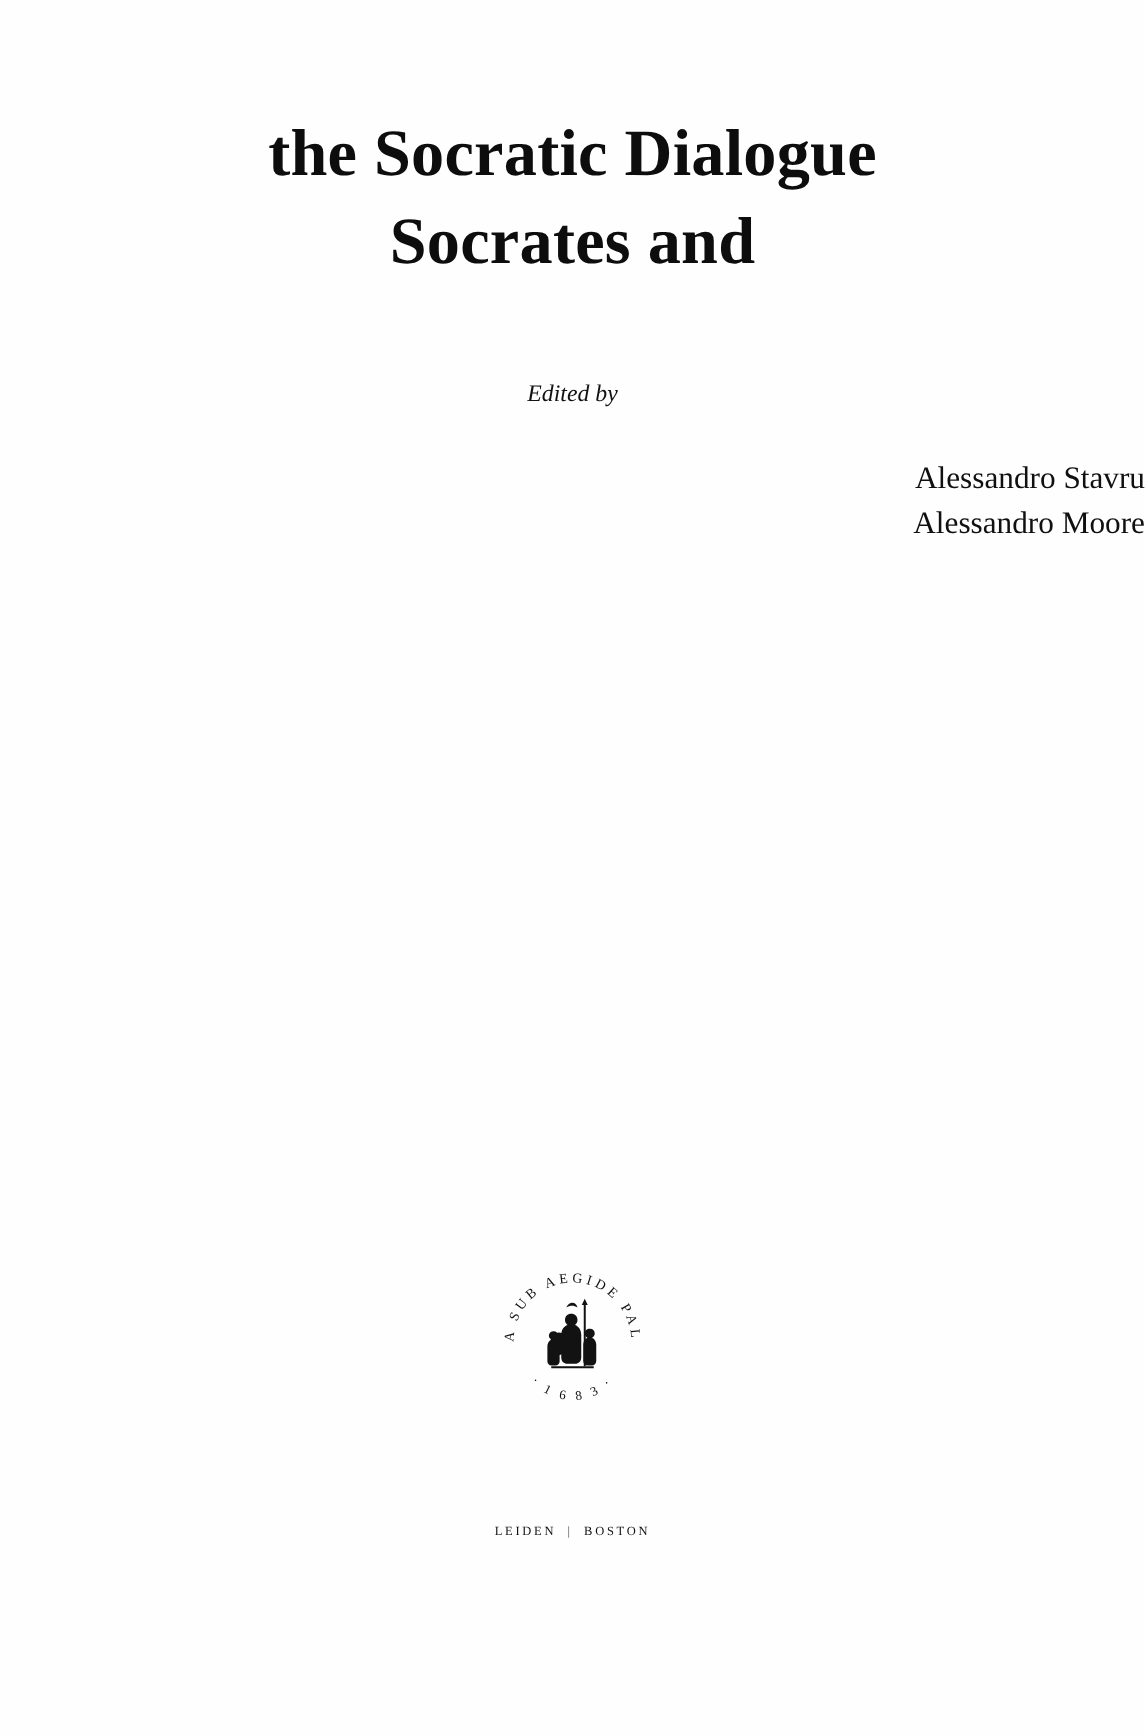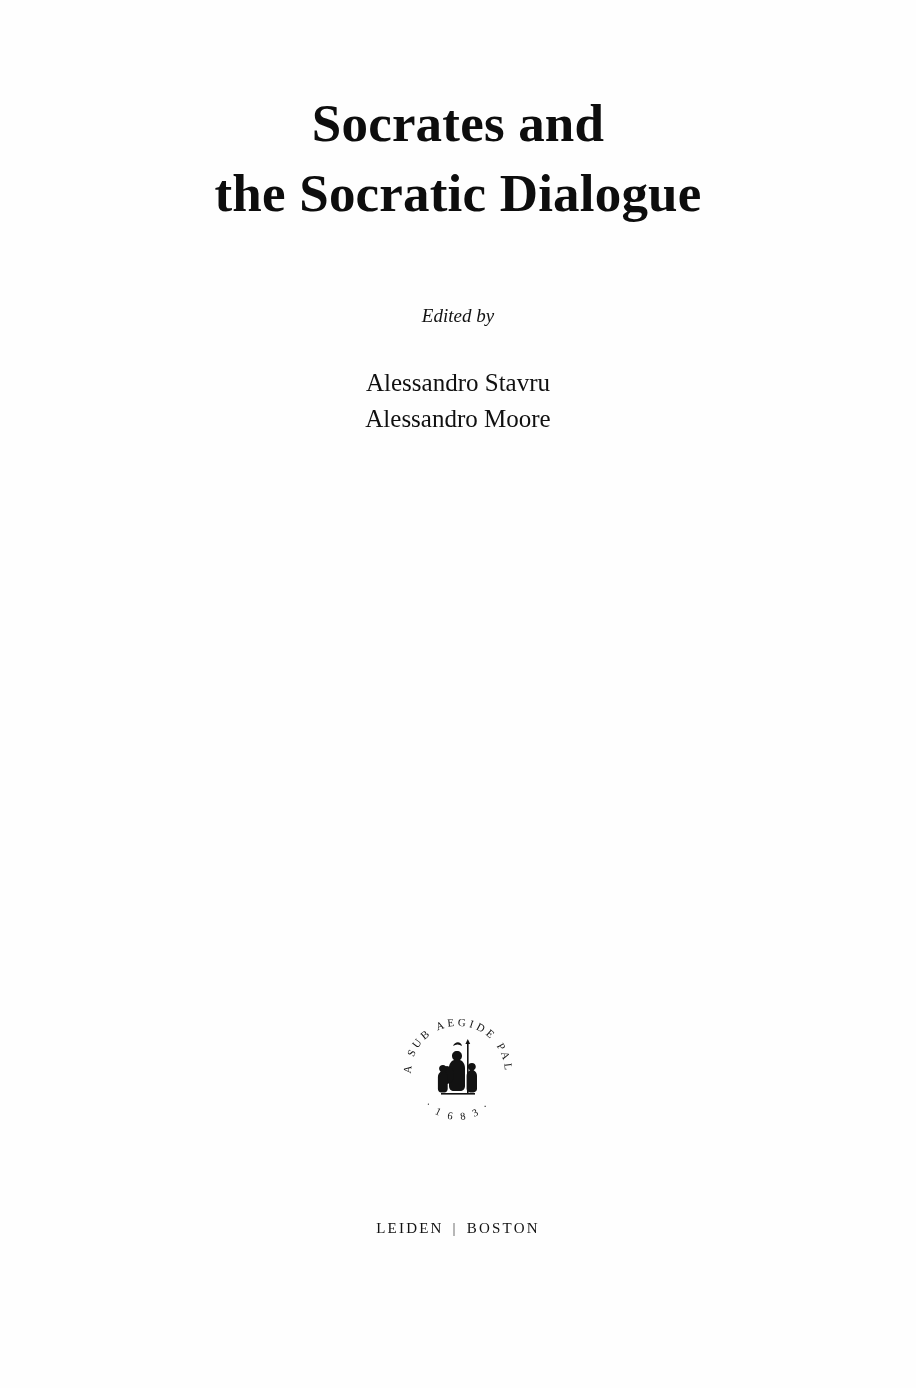--- a/index.html
+++ b/index.html
@@ -51,21 +51,21 @@
     font-size: 19px;
     color: #121212;
   }
 
   
   .editors {
     position: absolute;
     top: 365px;
     left: 0;
     width: 916px;
-    text-align: center;
+    text-align: right;
   }
   .editor-name {
     font-size: 25px;
     line-height: 36px;
     color: #101010;
   }
 
   
   .logo-wrap {
     position: absolute;
@@ -94,39 +94,39 @@
     letter-spacing: 5px;
     color: #0f0f0f;
   }
 
   .imprint {
     position: absolute;
     top: 1220px;
     left: 0;
     width: 916px;
     text-align: center;
-    font-size: 15px;
+    font-size: 10px;
     letter-spacing: 2.2px;
     color: #121212;
   }
   .imprint .sep {
     display: inline-block;
     margin: 0 9px;
     color: #4a4a4a;
     font-weight: 300;
   }
 </style>
 </head>
 <body>
 
 <div class="page">
 
   <div class="title-block">
+    <div class="title-line">the Socratic Dialogue</div>
     <div class="title-line">Socrates and</div>
-    <div class="title-line">the Socratic Dialogue</div>
   </div>
 
   <div class="edited-by">Edited by</div>
 
   <div class="editors">
     <div class="editor-name">Alessandro Stavru</div>
     <div class="editor-name">Alessandro Moore</div>
   </div>
 
   <div class="logo-wrap">

